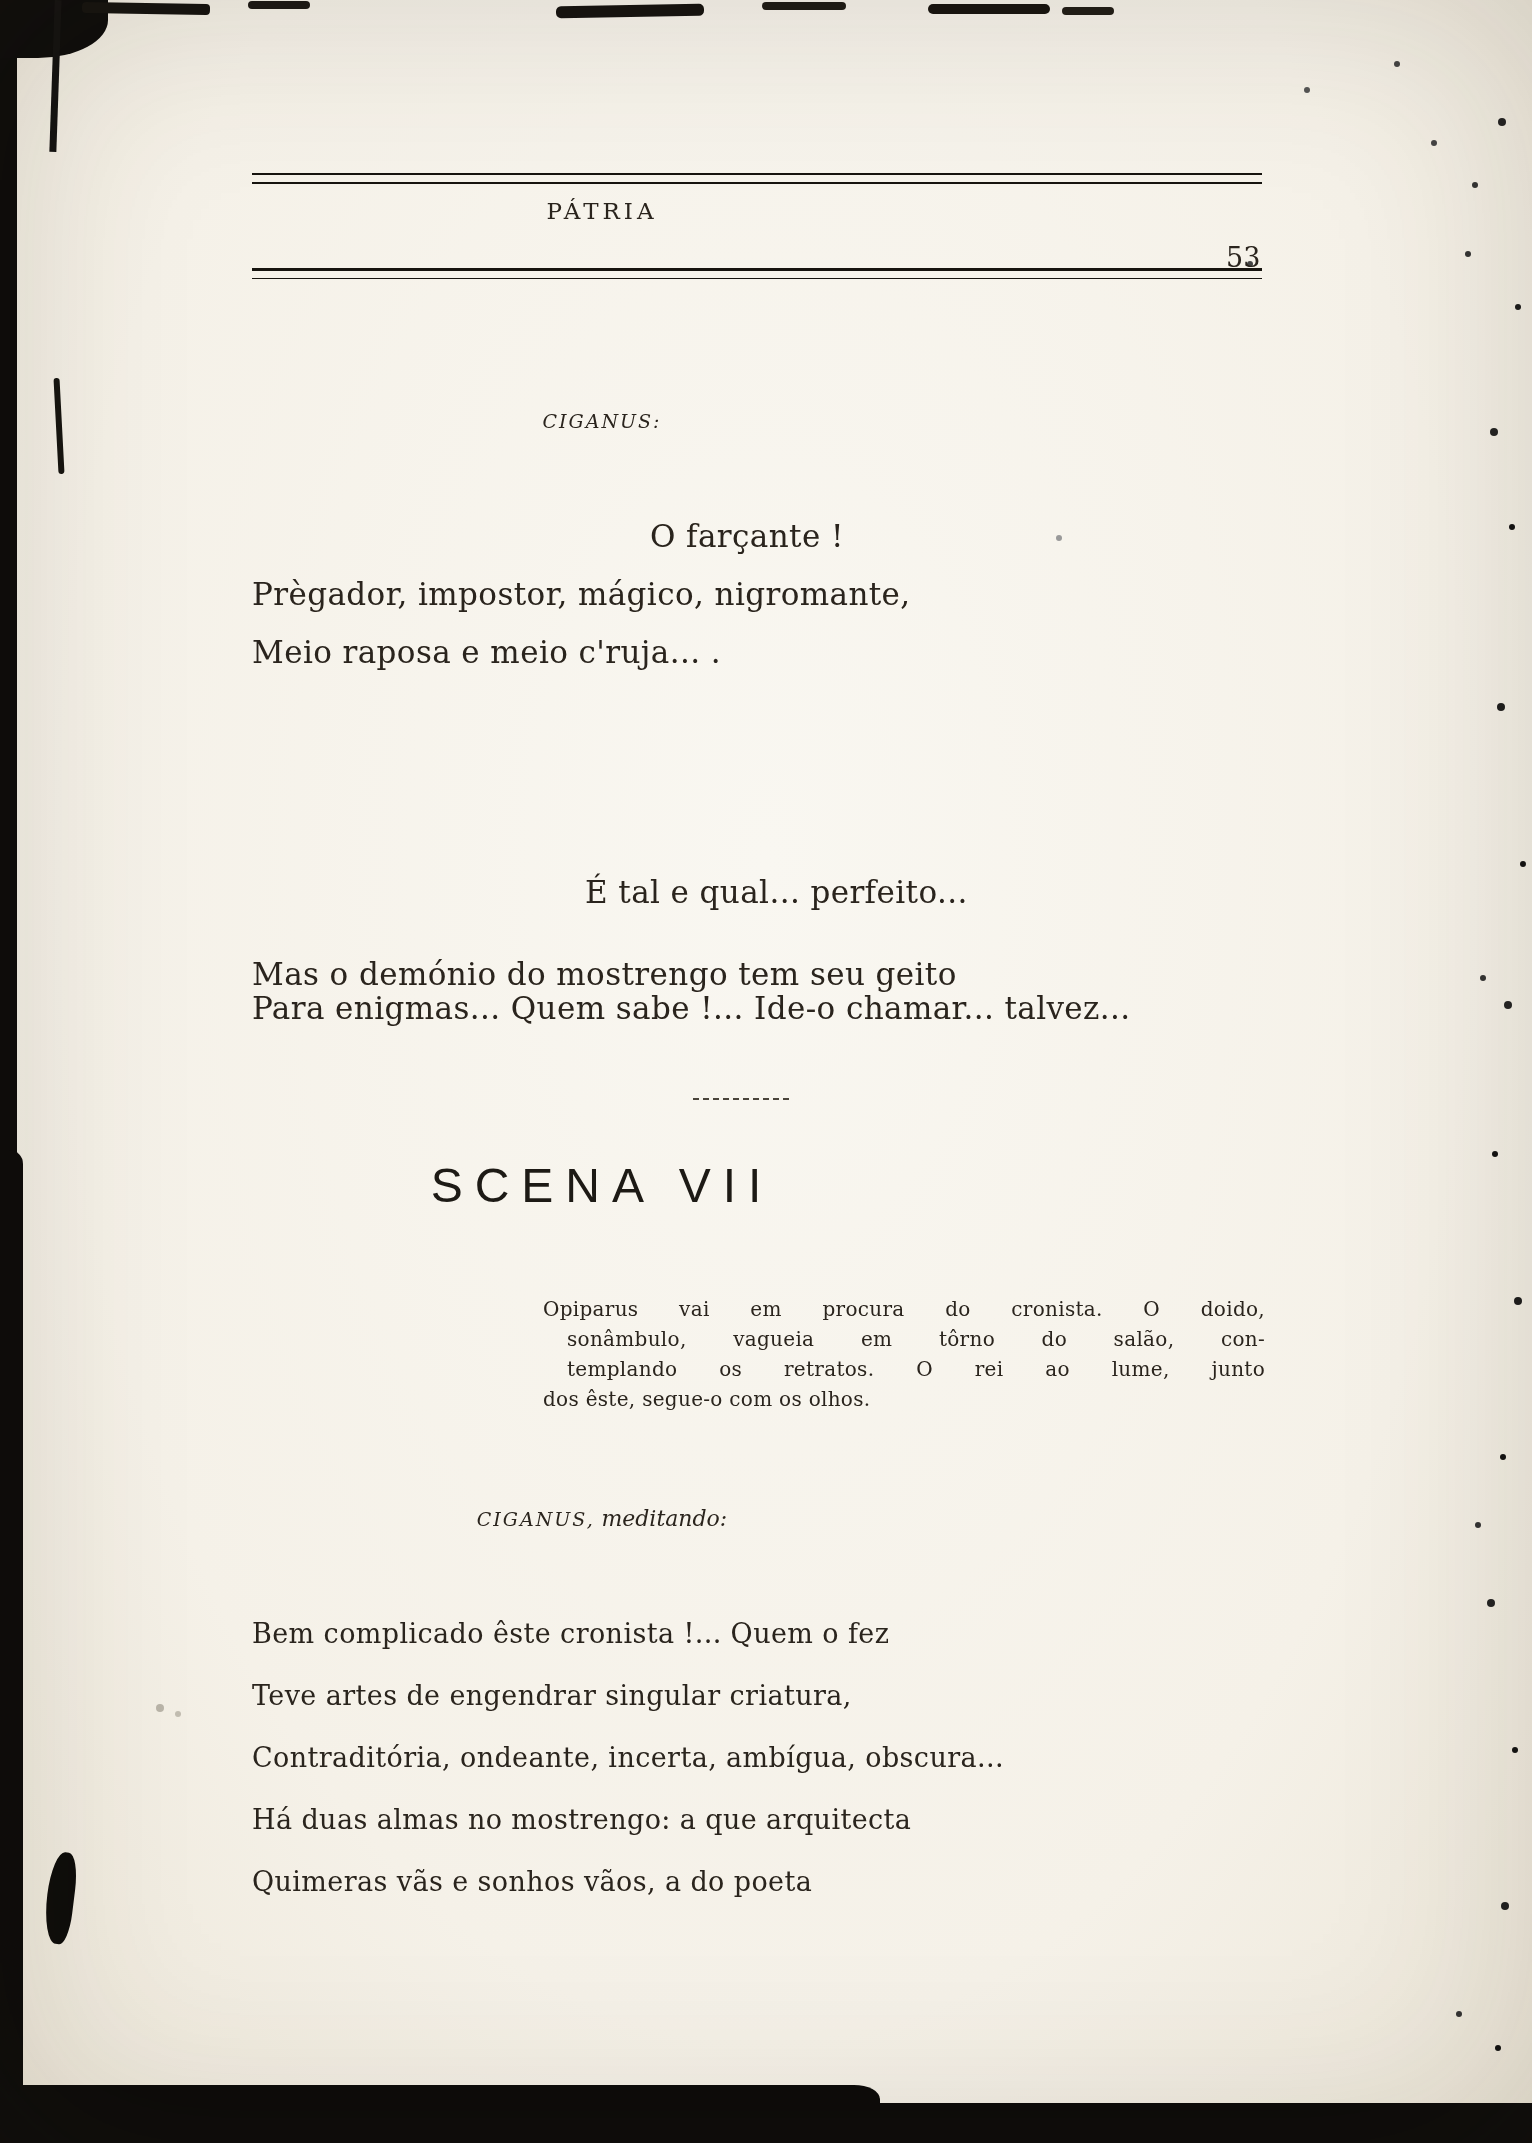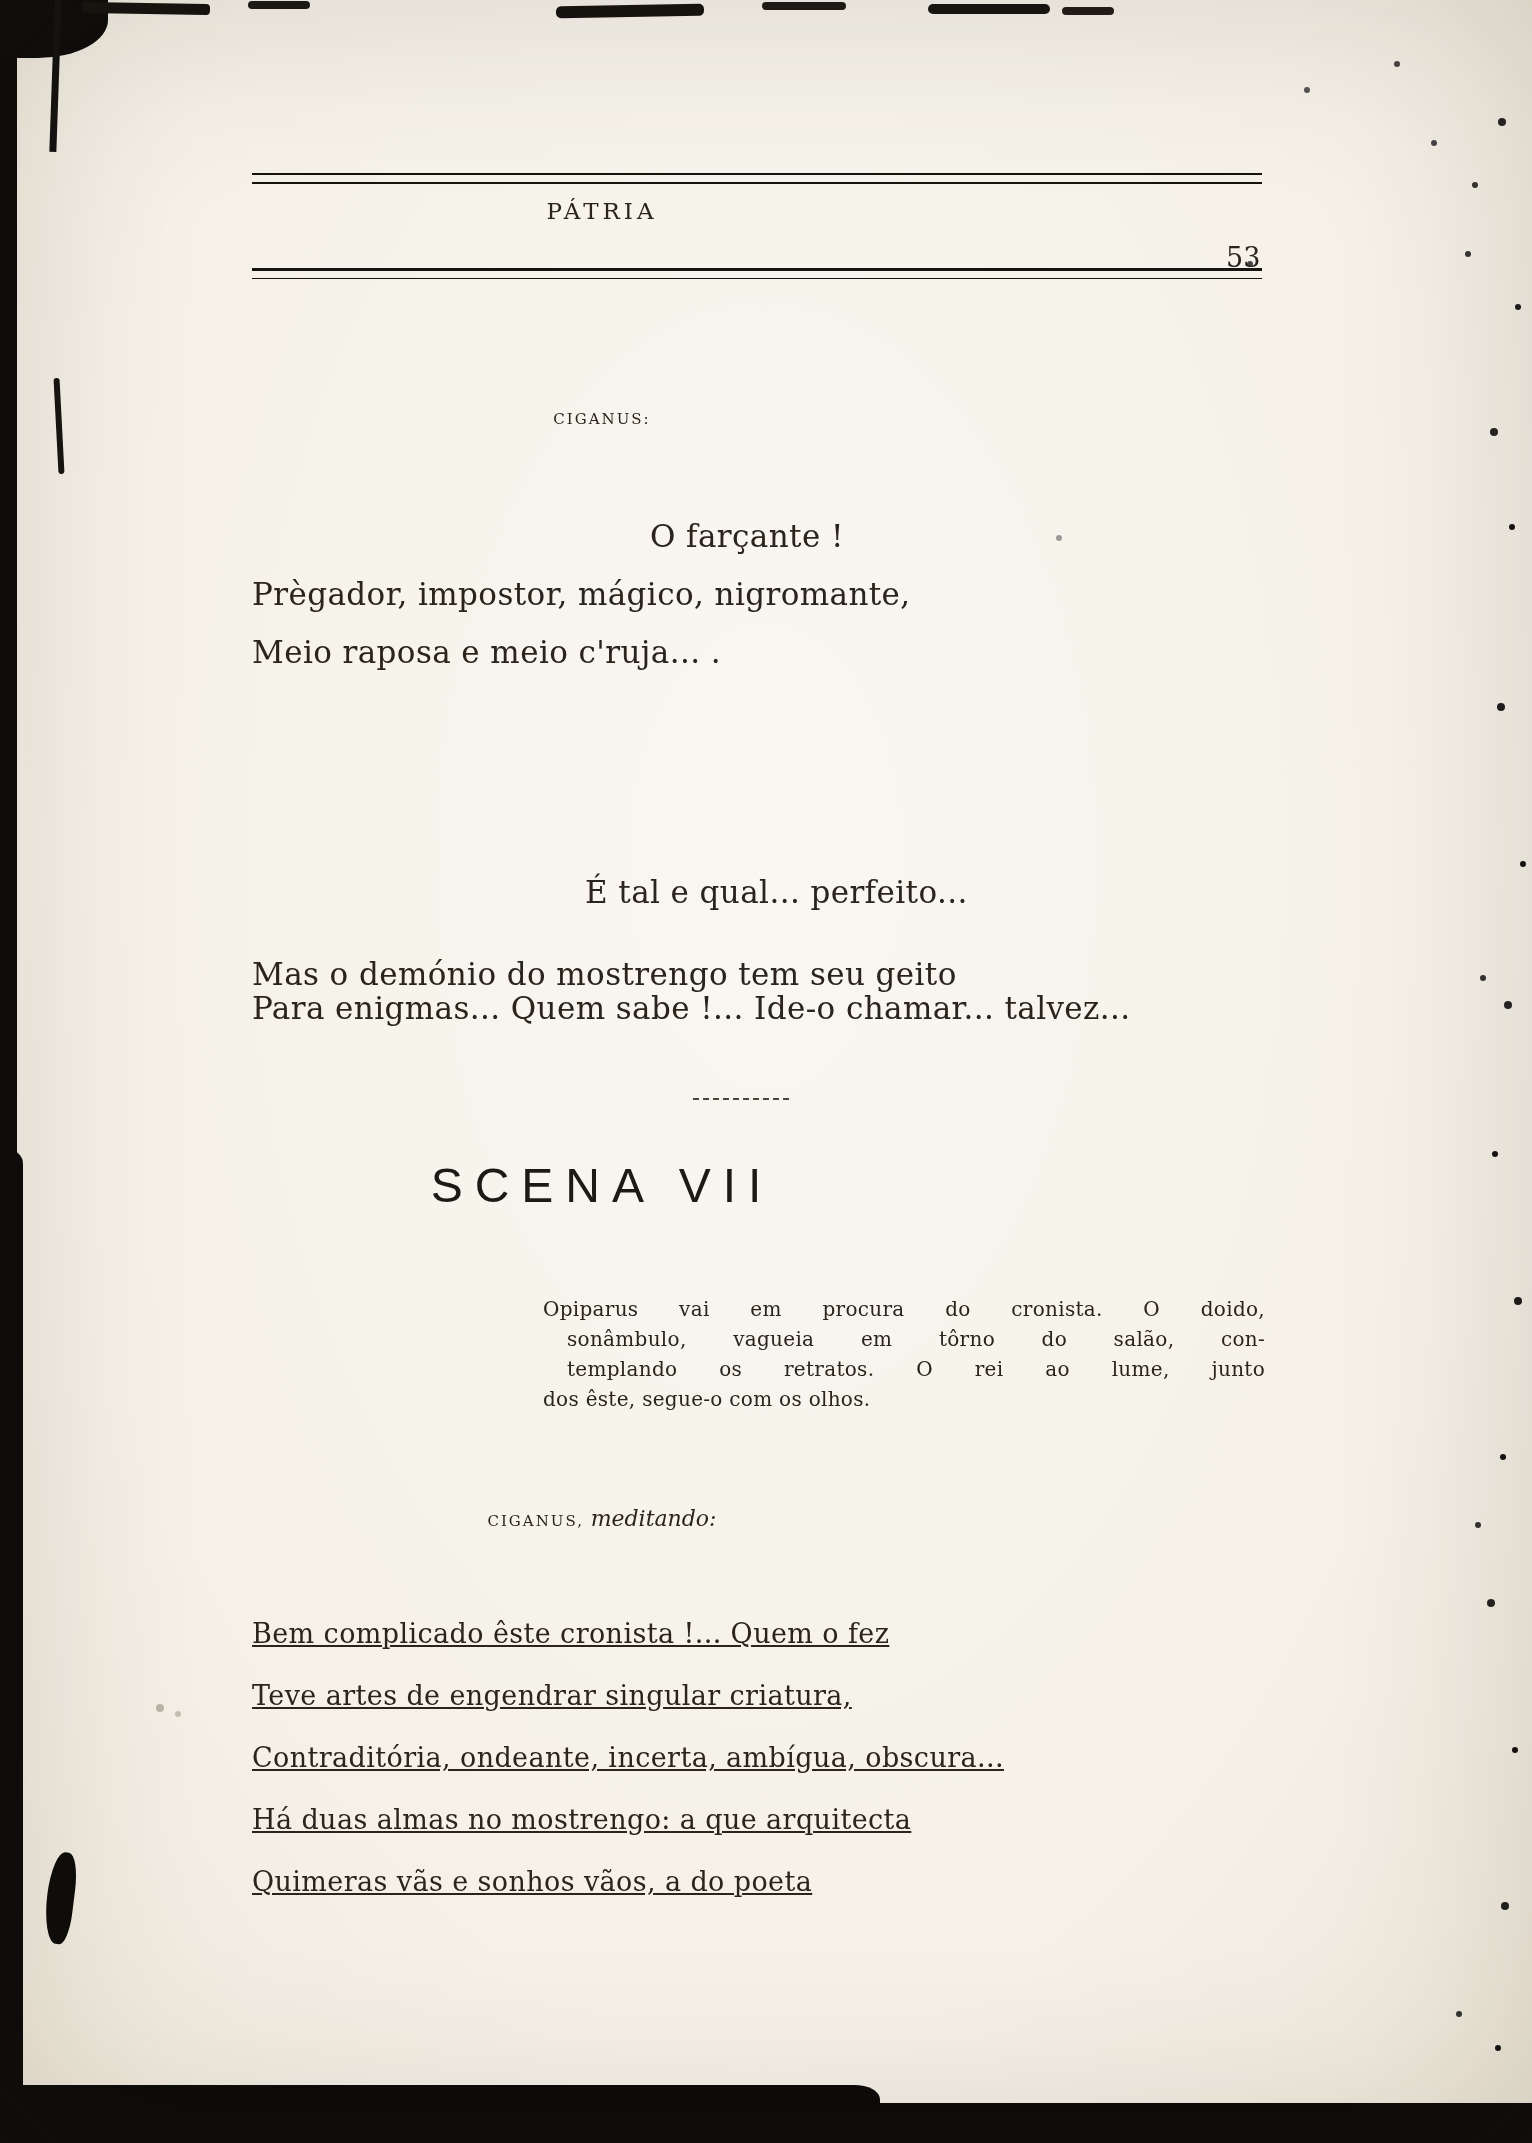--- a/index.html
+++ b/index.html
@@ -42,40 +42,40 @@
       1305px 88px 0 1px #555,1248px 262px 0 1px #444,1057px 536px 0 1px #999,
       158px 1706px 0 2px #b9b4a8,176px 1712px 0 1px #c2bdb1;}
 
   
   .rule{left:252px;width:1010px;}
   .rule-top{top:173px;height:7px;border-top:2px solid #17140f;border-bottom:2px solid #17140f;}
   .rule-bottom{top:268px;height:7px;border-top:3px solid #17140f;border-bottom:1px solid #17140f;}
   .centered{left:252px;width:700px;text-align:center;}
   .page-title{top:198px;font-size:23px;letter-spacing:4px;}
   .page-num{left:1226px;top:198px;font-size:27px;margin-top:44px;}
-  .speaker{font-size:15px;letter-spacing:2px;}
+  .speaker{font-size:19px;letter-spacing:2px;font-style:italic;}
   .sp1{top:410px;}
   .sp2{top:768px;}
   .sp3{top:1506px;font-size:21px;}
   .speaker-note{font-style:italic;font-size:22px;letter-spacing:0;}
   .bodyline{font-size:31px;letter-spacing:.4px;white-space:nowrap;}
   .l{left:252px;}
   .cue1{left:650px;top:518px;}
   .d1a{top:576px;}
   .d1b{top:634px;}
   .cue2{left:585px;top:874px;}
   .d2a{top:932px;margin-top:24px;}
   .d2b{top:990px;}
   .divider{left:693px;top:1098px;width:96px;border-top:2px dashed #4a443b;}
   .scene-h{top:1158px;font-family:"Liberation Sans", sans-serif;font-size:48px;letter-spacing:12px;font-weight:400;color:#1d1a15;}
   .sd-block{left:543px;top:1294px;width:722px;font-size:20px;line-height:30px;letter-spacing:.3px;}
   .sd-line{text-align:justify;}
   .sd-just{text-align-last:justify;}
   .sd-indent{padding-left:24px;}
-  .verse{font-size:27px;letter-spacing:.4px;white-space:nowrap;text-decoration:underline;}
+  .verse{font-size:27px;letter-spacing:.4px;white-space:nowrap;}
   .v0{top:1618px;}.v1{top:1680px;}.v2{top:1742px;}.v3{top:1804px;}.v4{top:1866px;}
 </style>
 </head>
 <body>
 
 <div class="page">
 
   <div>
     <div class="abs edge-left"></div>
     <div class="abs edge-left2"></div>

